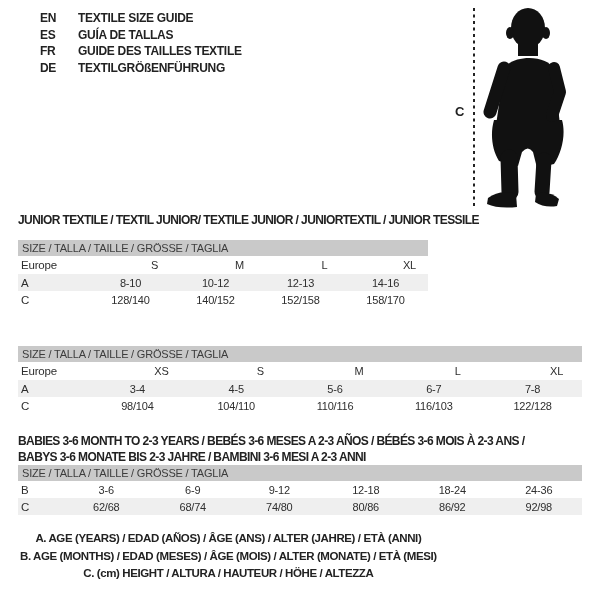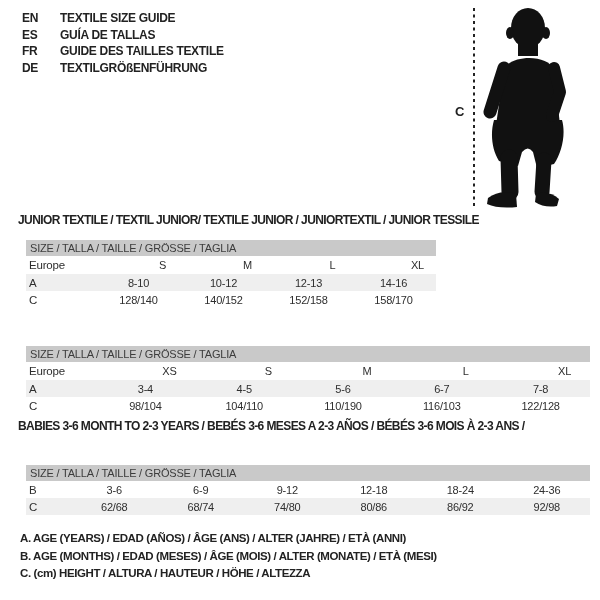--- a/index.html
+++ b/index.html
@@ -3,57 +3,57 @@
 <meta charset="utf-8">
 <style>
   * { margin:0; padding:0; box-sizing:border-box; }
   html,body { background:#ffffff; }
   .canvas {
     position:relative; width:600px; height:600px; background:#ffffff;
     font-family:"Liberation Sans", sans-serif; color:#222222; overflow:hidden;
   }
 
   
-  .lang-block { position:absolute; left:22px; top:10px; }
+  .lang-block { position:absolute; left:40px; top:10px; }
   .lang-row { display:flex; line-height:16.5px; font-size:12px; font-weight:700; letter-spacing:-0.3px; }
   .lang-code { width:38px; }
 
   
   .figure-svg { position:absolute; left:452px; top:0; width:148px; height:210px; }
   .height-label { position:absolute; left:455px; top:104px; font-size:13px; font-weight:700; }
 
   
   .section-title {
     position:absolute; left:18px; font-size:12px; font-weight:700;
     letter-spacing:-0.6px; white-space:nowrap; line-height:16px;
   }
   .sub { font-size:8px; vertical-align:-2px; letter-spacing:-0.4px; }
 
   
-  .size-table { position:absolute; left:26px; }
+  .size-table { position:absolute; left:18px; }
   .size-bar {
     height:16px; background:#c9c9c9; color:#3c3c3c;
     font-size:11px; line-height:16px; padding-left:4px; letter-spacing:-0.2px;
   }
   .trow { display:flex; align-items:center; height:17px; font-size:11px; color:#2e2e2e; letter-spacing:-0.2px; }
   .trow.header { height:18px;gap:48px; }
   .trow.stripe { background:#efefef; }
   .tcell { flex:1; text-align:center; }
   .tcell.label { flex:none; text-align:left; padding-left:3px; font-size:11.5px; }
   .lab70 { width:70px; }
   .lab45 { width:45px; }
   #junior-title   { top:212px; }
   #junior-table   { top:240px; width:410px; }
   #children-title { top:318px; }
   #children-table { top:346px; width:564px; }
-  #babies-title   { top:418px; }
+  #babies-title   { top:433px; }
   #babies-table   { top:465px; width:564px; }
 
   
-  .legend { position:absolute; left:20px; top:530px; }
+  .legend { position:absolute; left:20px; top:530px;text-align:center; }
   .legend-line { font-size:11.5px; font-weight:700; line-height:17.5px; letter-spacing:-0.4px; white-space:nowrap; }
 </style>
 </head>
 <body>
 
 <div class="canvas">
 
   <div class="lang-block">
     <div class="lang-row">
       <span class="lang-code">EN</span>
@@ -137,28 +137,29 @@
       <span class="tcell">3-4</span>
       <span class="tcell">4-5</span>
       <span class="tcell">5-6</span>
       <span class="tcell">6-7</span>
       <span class="tcell">7-8</span>
     </div>
     <div class="trow">
       <span class="tcell label lab70">C</span>
       <span class="tcell">98/104</span>
       <span class="tcell">104/110</span>
-      <span class="tcell">110/190</span>
+      <span class="tcell">110/116</span>
       <span class="tcell">116/103</span>
       <span class="tcell">122/128</span>
     </div>
   </div>
 
   <div class="section-title" id="babies-title">
     <div>BABIES 3-6 MONTH TO 2-3 YEARS / BEBÉS 3-6 MESES A 2-3 AÑOS / BÉBÉS 3-6 MOIS À 2-3 ANS /</div>
+    <div>BABYS 3-6 MONATE BIS 2-3 JAHRE / BAMBINI 3-6 MESI A 2-3 ANNI</div>
   </div>
   <div class="size-table" id="babies-table">
     <div class="size-bar">SIZE / TALLA / TAILLE / GRÖSSE / TAGLIA</div>
     <div class="trow">
       <span class="tcell label lab45">B</span>
       <span class="tcell">3-6</span>
       <span class="tcell">6-9</span>
       <span class="tcell">9-12</span>
       <span class="tcell">12-18</span>
       <span class="tcell">18-24</span>

